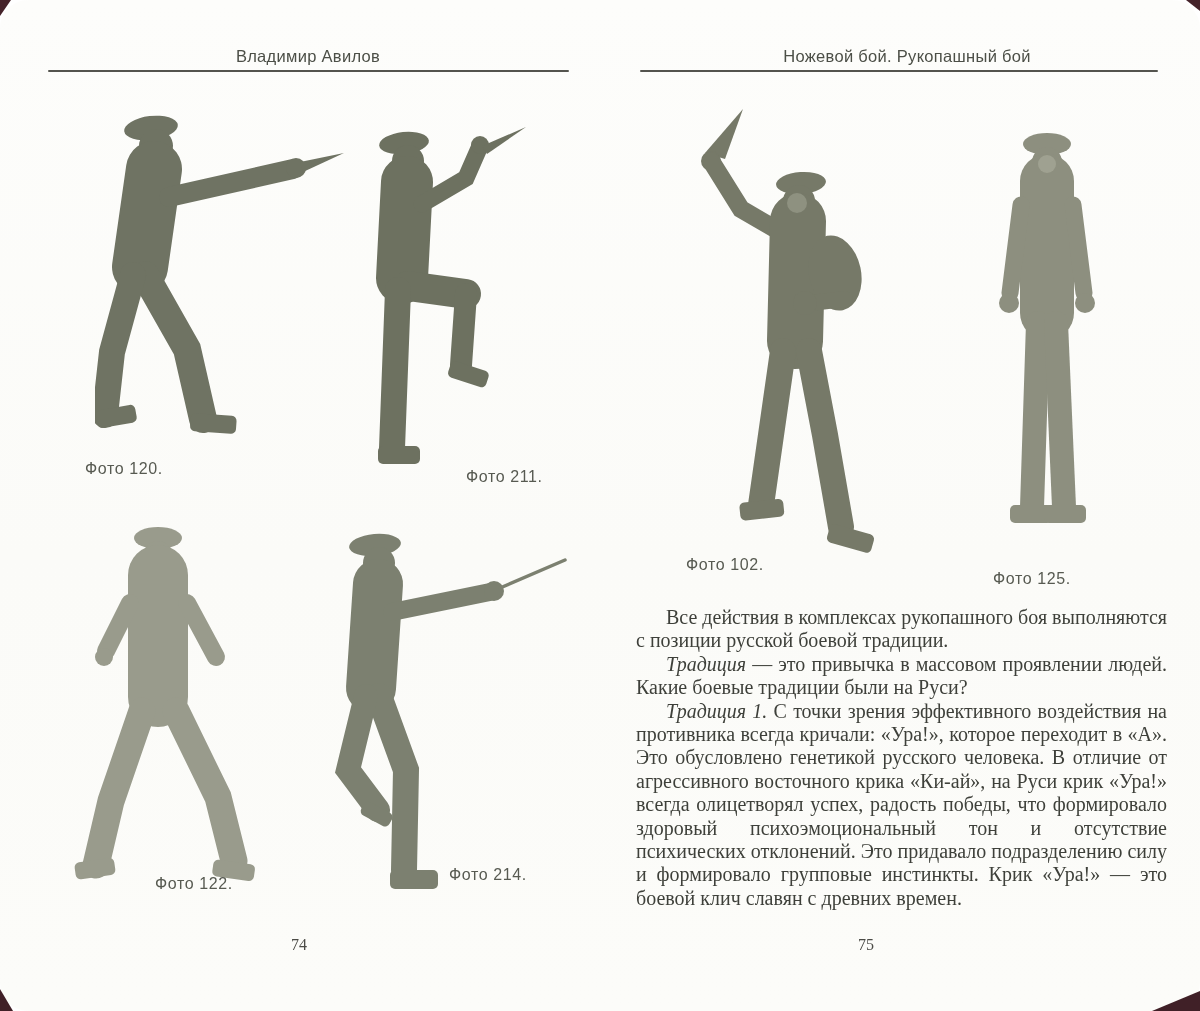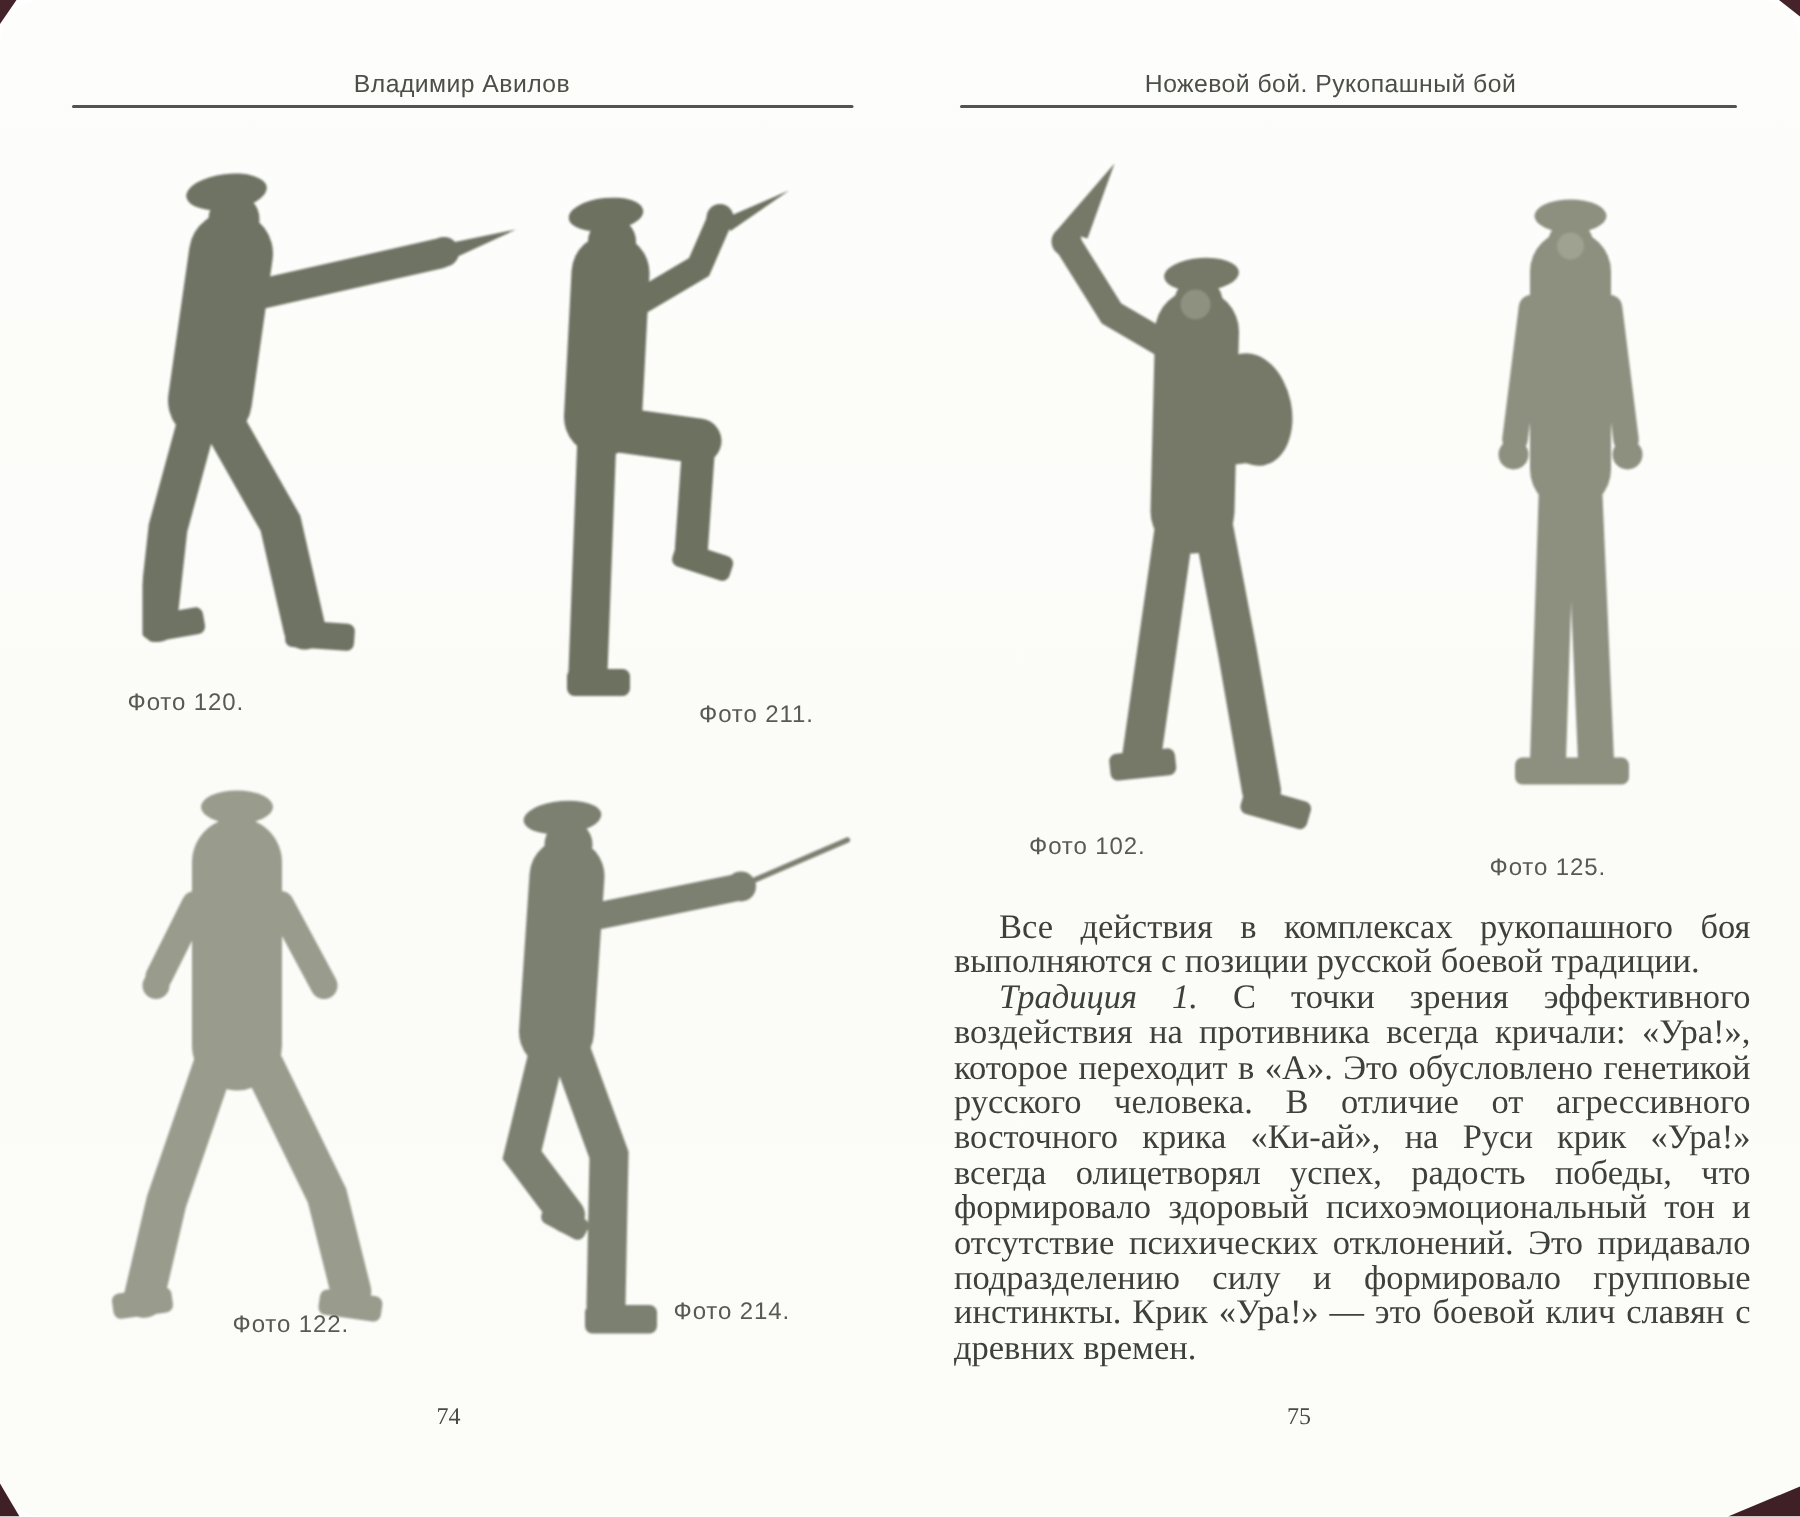--- a/index.html
+++ b/index.html
@@ -12,38 +12,38 @@
     position:absolute;inset:0;
     background:linear-gradient(180deg,#fdfdfb 0%,#fbfbf8 55%,#fcfcf9 100%);
     border-radius:28px;
   }
   
   .running-head{
     position:absolute;top:47px;height:20px;
     font-size:16.5px;color:#4c4f47;text-align:center;letter-spacing:.3px;
   }
   .running-head.left{left:48px;width:520px;}
-  .running-head.right{left:628px;width:518px;}
+  .running-head.right{left:648px;width:518px;}
   .head-rule{
     position:absolute;top:70px;height:2px;background:#54544e;border-radius:1px;
   }
   .head-rule.left{left:48px;width:521px;}
   .head-rule.right{left:640px;width:518px;}
   
   figure{position:absolute;margin:0;padding:0;}
   figure svg{display:block;filter:blur(.6px);}
   .caption{
     position:absolute;font-size:16px;color:#575a51;letter-spacing:.6px;
     white-space:nowrap;
   }
   
   .bodytext{
     position:absolute;left:636px;top:606px;width:531px;
     font-family:"Liberation Serif", serif;
-    font-size:23px;line-height:23.4px;color:#3e403a;
+    font-size:20px;line-height:23.4px;color:#3e403a;
     text-align:justify;
   }
   .bodytext p{margin:0;text-indent:30px;}
   .bodytext .lead{font-style:italic;}
   
   .folio{
     position:absolute;top:936px;
     font-family:"Liberation Serif", serif;font-size:16px;color:#4b4b46;
   }
   .folio.left{left:291px;}
@@ -175,20 +175,21 @@
         <rect x="58" y="390" width="42" height="18" rx="5" stroke="none"></rect>
         <rect x="92" y="390" width="42" height="18" rx="5" stroke="none"></rect>
       </g>
       <circle cx="95" cy="49" r="9" fill="#9fa191"></circle>
     </svg>
   </figure>
   <div class="caption" style="left:993px;top:570px;text-align:center;">Фото 125.</div>
 
   <div class="bodytext">
     <p><span class="lead"></span><span>Все действия в комплексах рукопашного боя выполняются с позиции русской боевой традиции.</span></p>
+    <p><span class="lead">Традиция</span><span> — это привычка в массовом проявлении людей. Какие боевые традиции были на Руси?</span></p>
     <p><span class="lead">Традиция 1.</span><span> С точки зрения эффективного воздействия на противника всегда кричали: «Ура!», которое переходит в «А». Это обусловлено генетикой русского человека. В отличие от агрессивного восточного крика «Ки-ай», на Руси крик «Ура!» всегда олицетворял успех, радость победы, что формировало здоровый психоэмоциональный тон и отсутствие психических отклонений. Это придавало подразделению силу и формировало групповые инстинкты. Крик «Ура!» — это боевой клич славян с древних времен.</span></p>
   </div>
 
   <div class="folio left">74</div>
   <div class="folio right">75</div>
 
   <div class="corner tl"></div>
   <div class="corner tr"></div>
   <div class="corner bl"></div>
   <div class="corner br"></div>

